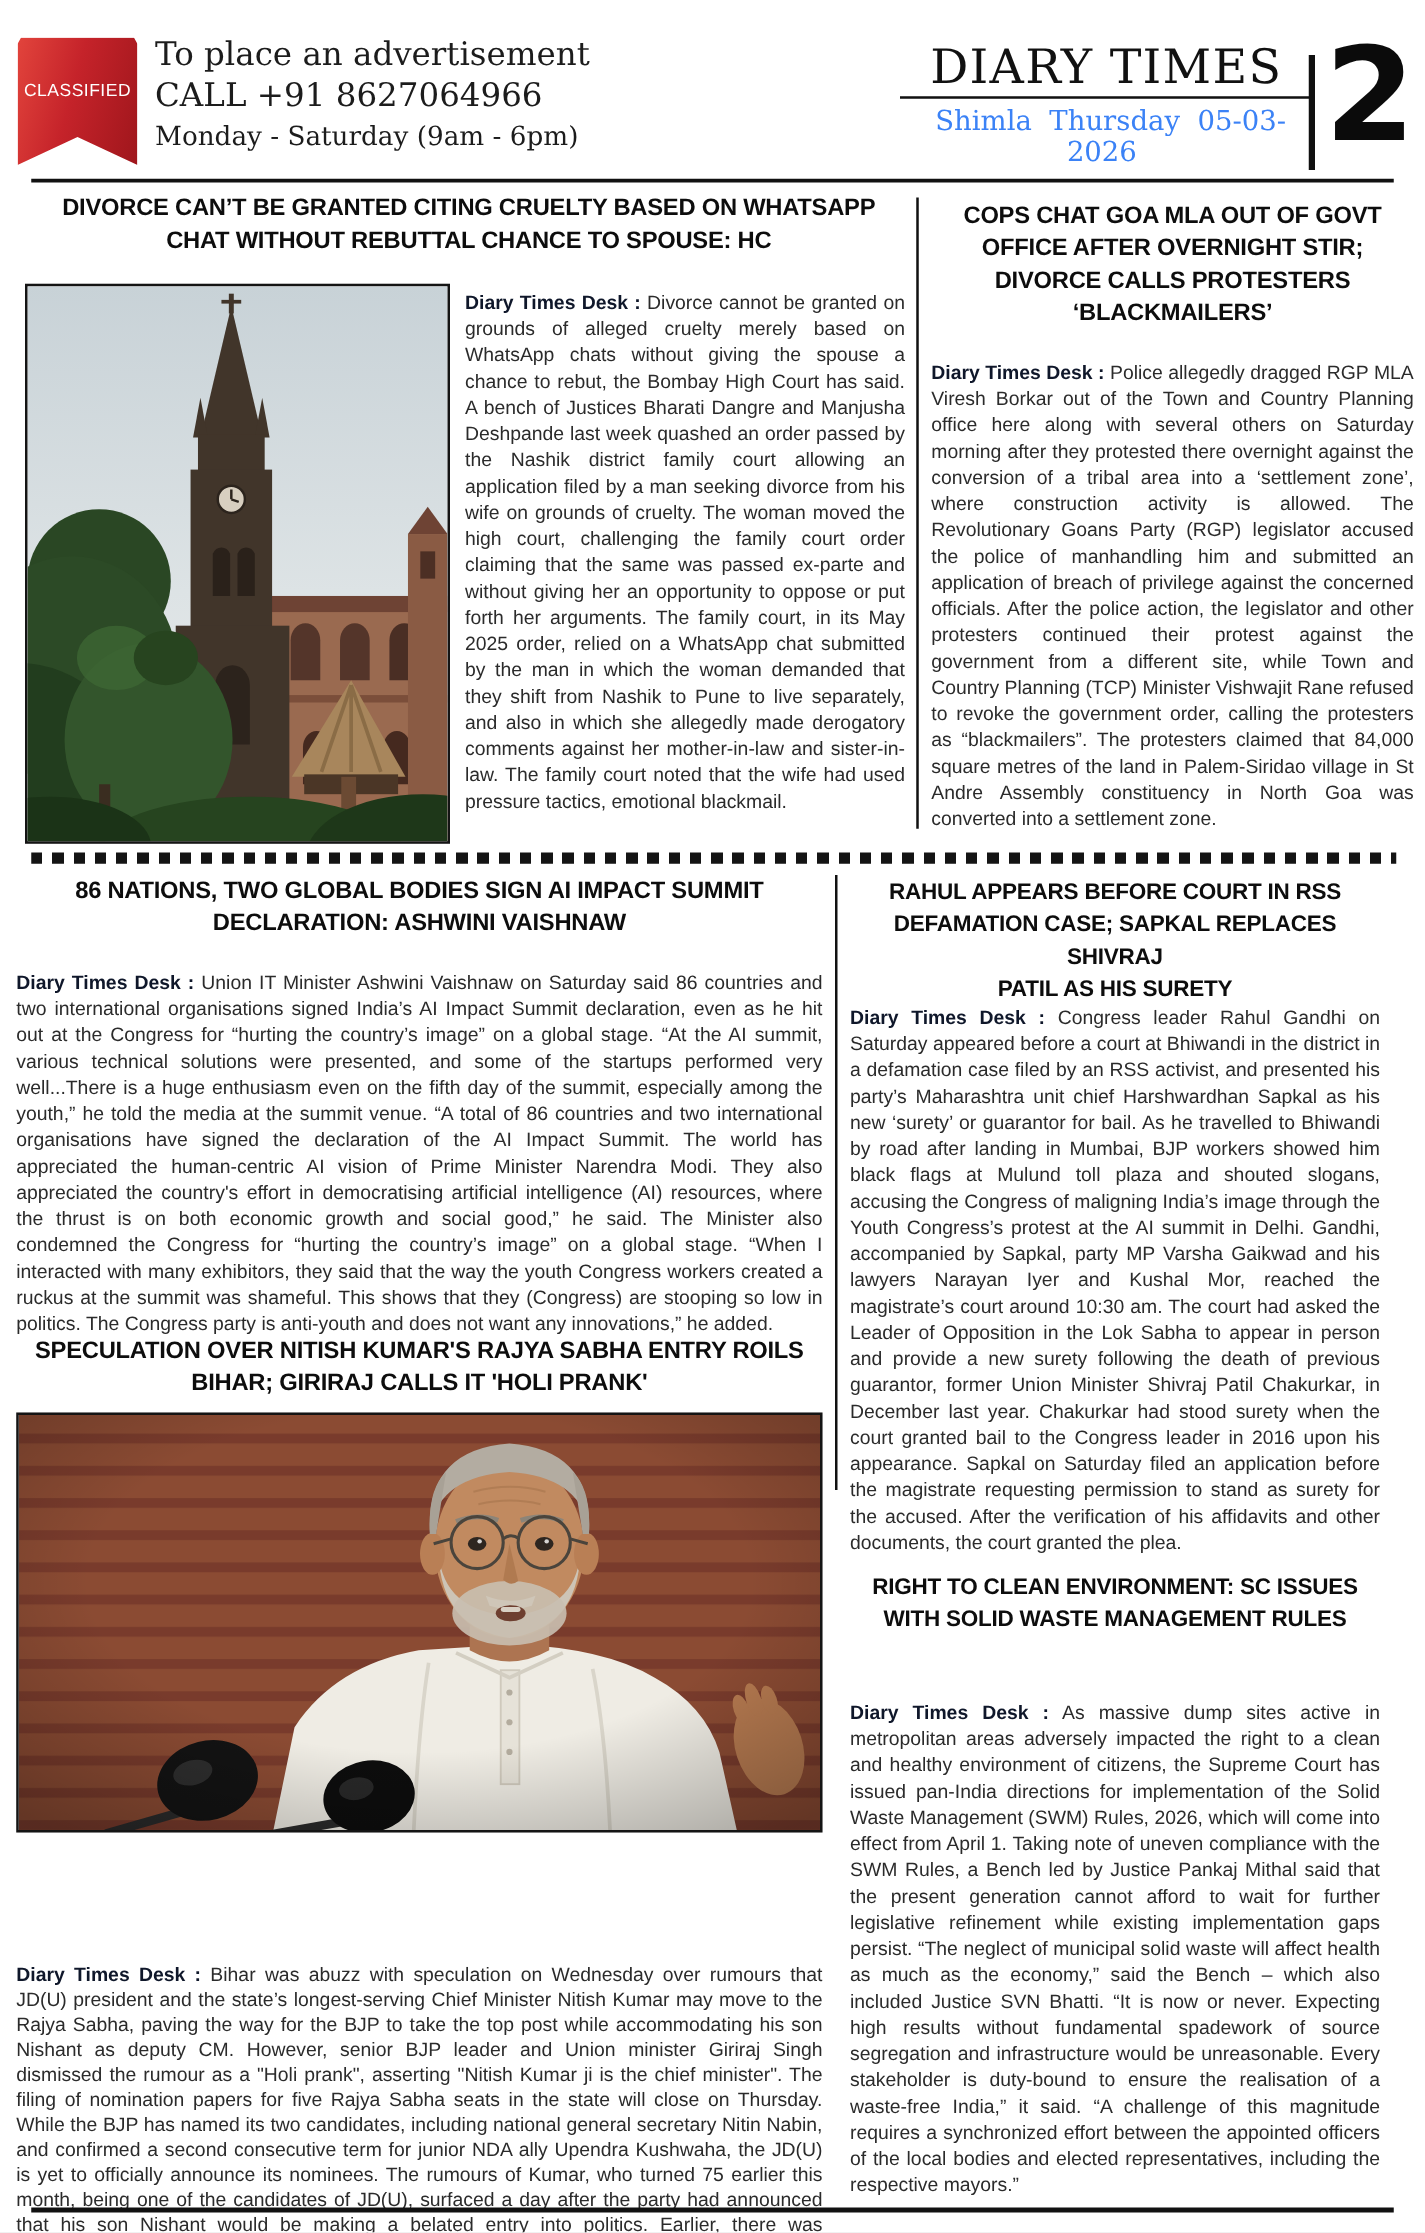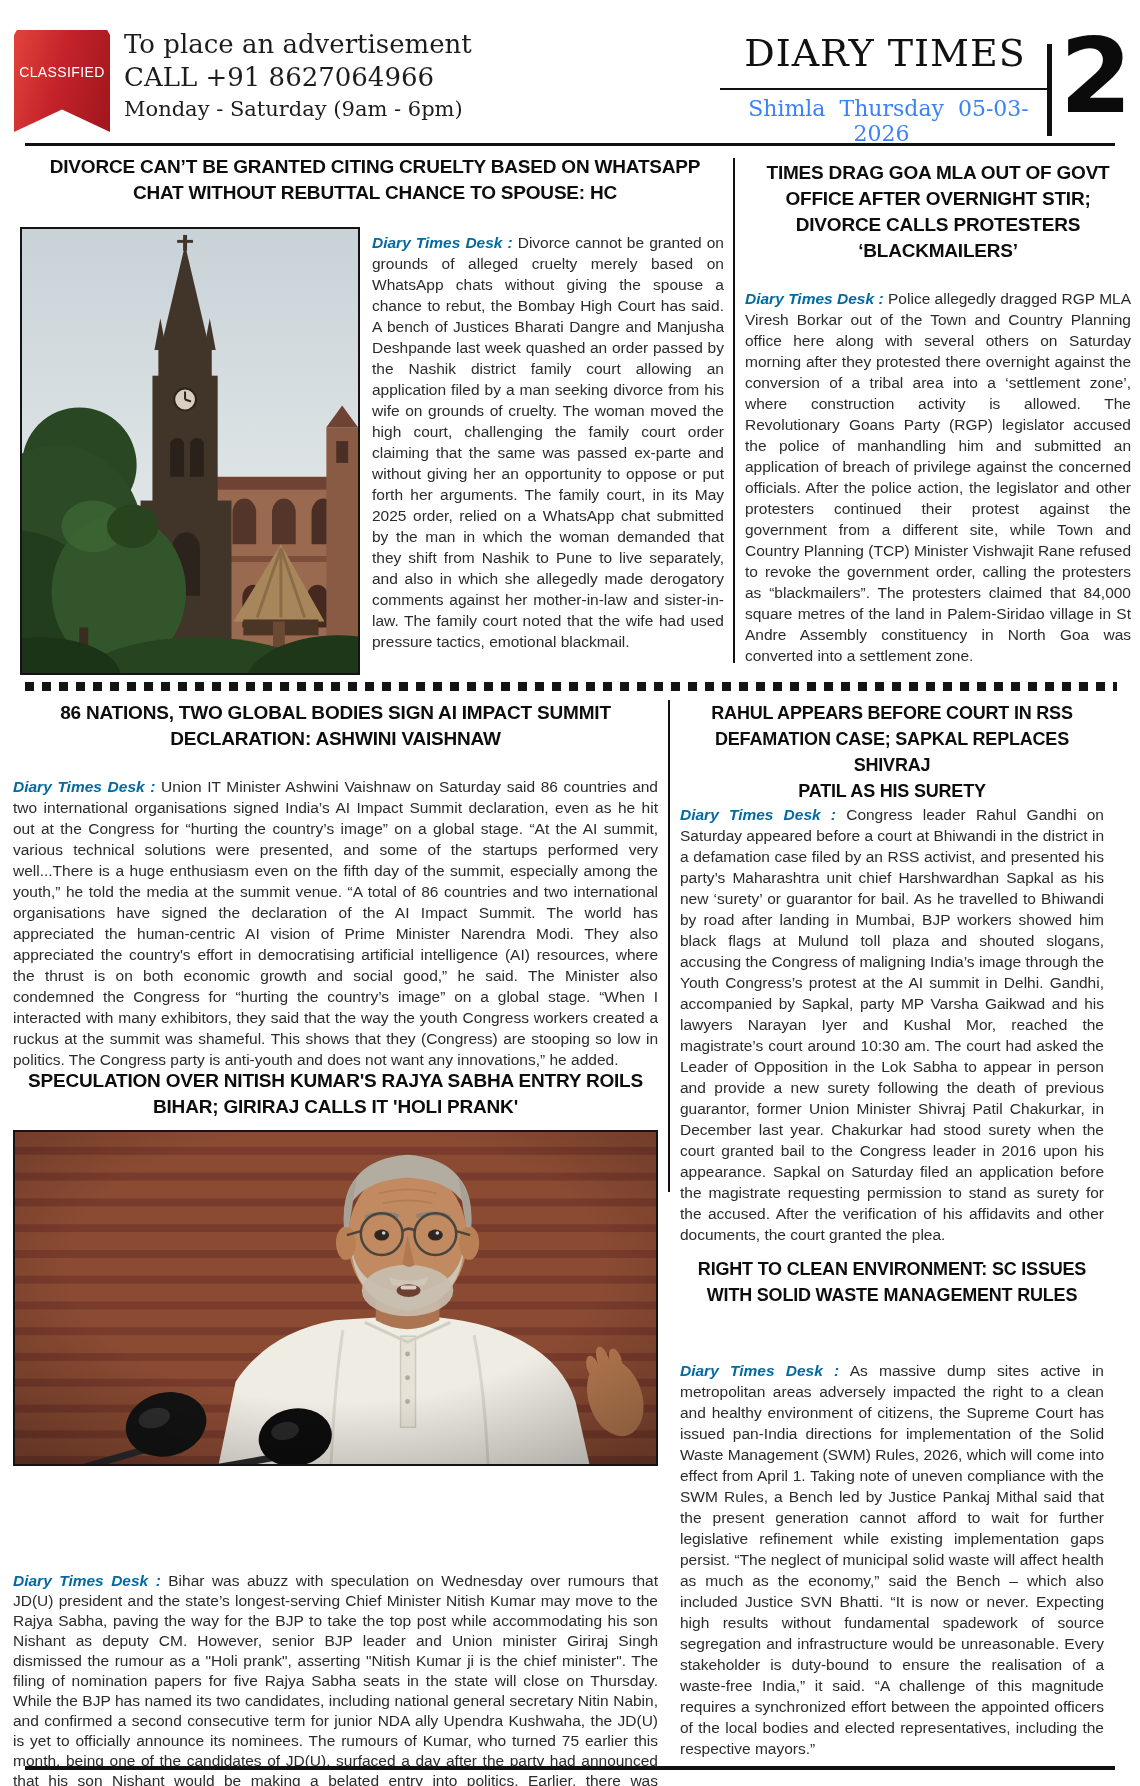--- a/index.html
+++ b/index.html
@@ -11,41 +11,41 @@
   .ribbon .rb-body{position:absolute;inset:0;
     background:linear-gradient(105deg,#e2443c 0%,#c5232a 45%,#9f161c 100%);
     clip-path:polygon(3% 0,97% 0,100% 5%,100% 100%,50% 78%,0 100%,0 5%);}
   .ribbon .rb-label{position:absolute;left:0;top:34px;width:100%;text-align:center;
     color:#fff;font-weight:400;font-size:14px;letter-spacing:.4px;}
   .ad-block{position:absolute;left:124px;top:28px;font-family:"DejaVu Serif",serif;color:#1c1c1c;}
   .ad-l1,.ad-l2{font-size:26px;line-height:33px;}
   .ad-l3{font-size:21px;line-height:30px;}
   .brand{position:absolute;left:720px;top:30px;width:330px;text-align:center;}
   .brand-title{font-family:"DejaVu Serif",serif;font-size:38px;line-height:46px;color:#111;
-    letter-spacing:1px;border-bottom:2px solid #111;padding-bottom:12px;}
+    letter-spacing:1px;border-bottom:2px solid #111;padding-bottom:1px;}
   .brand-dateline{font-family:"DejaVu Serif",serif;font-size:22px;color:#3b82f6;margin-top:6px;}
   .brand-dateline span{margin:0 7px;}
   .vbar{position:absolute;left:1047px;top:44px;width:5px;height:92px;background:#101010;}
   .pagenum{position:absolute;left:1056px;top:24px;width:80px;text-align:center;
     font-family:"DejaVu Sans",sans-serif;font-weight:700;font-size:104px;line-height:104px;color:#0b0b0b;}
 
   
   .rule-top{position:absolute;left:25px;top:143px;width:1090px;height:3px;background:#111;}
   .rule-bottom{position:absolute;left:25px;top:1766px;width:1090px;height:4px;background:#111;}
   .vdiv-top{position:absolute;left:733px;top:158px;width:2px;height:505px;background:#111;}
   .vdiv-bottom{position:absolute;left:668px;top:700px;width:2px;height:492px;background:#111;}
   .dotted{position:absolute;left:25px;top:682px;width:1092px;height:9px;
     background:repeating-linear-gradient(to right,#141414 0 9px,transparent 9px 17px);}
 
   
   .headline{position:absolute;text-align:center;font-weight:700;color:#0d0d0d;letter-spacing:-.2px;}
   .headline .hl{display:block;font-size:19px;line-height:26px;}
   .headline.narrow .hl{font-size:18px;line-height:26px;}
   .body-text{position:absolute;font-size:15.5px;line-height:21px;text-align:justify;color:#2b2b2b;}
-  .body-text .byline{font-weight:700;color:#0369a1;font-style:italic;}
+  .body-text .byline{font-weight:700;color:#0f172a;}
   .body-text.tight{line-height:20px;}
 
   
   .photo{position:absolute;border:2px solid #141414;box-sizing:border-box;overflow:hidden;background:#ddd;}
   .photo svg{display:block;width:100%;height:100%;}
   .photo1{left:20px;top:227px;width:340px;height:448px;}
   .photo2{left:13px;top:1130px;width:645px;height:336px;}
 
   
   .h-divorce{left:25px;top:154px;width:700px;}
@@ -158,21 +158,21 @@
   </div>
 
   <p class="body-text b-divorce">
     <span class="byline">Diary Times Desk :</span>
     <span>Divorce cannot be granted on grounds of alleged cruelty merely based on WhatsApp chats without giving the spouse a chance to rebut, the Bombay High Court has said. A bench of Justices Bharati Dangre and Manjusha Deshpande last week quashed an order passed by the Nashik district family court allowing an application filed by a man seeking divorce from his wife on grounds of cruelty. The woman moved the high court, challenging the family court order claiming that the same was passed ex-parte and without giving her an opportunity to oppose or put forth her arguments. The family court, in its May 2025 order, relied on a WhatsApp chat submitted by the man in which the woman demanded that they shift from Nashik to Pune to live separately, and also in which she allegedly made derogatory comments against her mother-in-law and sister-in-law. The family court noted that the wife had used pressure tactics, emotional blackmail.</span>
   </p>
 
   <div class="vdiv-top"></div>
 
   <div class="headline h-goa">
-    <span class="hl">TIMES DRAG GOA MLA OUT OF GOVT</span>
+    <span class="hl">COPS CHAT GOA MLA OUT OF GOVT</span>
     <span class="hl">OFFICE AFTER OVERNIGHT STIR;</span>
     <span class="hl">DIVORCE CALLS PROTESTERS</span>
     <span class="hl">‘BLACKMAILERS’</span>
   </div>
   <p class="body-text b-goa">
     <span class="byline">Diary Times Desk :</span>
     <span>Police allegedly dragged RGP MLA Viresh Borkar out of the Town and Country Planning office here along with several others on Saturday morning after they protested there overnight against the conversion of a tribal area into a ‘settlement zone’, where construction activity is allowed. The Revolutionary Goans Party (RGP) legislator accused the police of manhandling him and submitted an application of breach of privilege against the concerned officials. After the police action, the legislator and other protesters continued their protest against the government from a different site, while Town and Country Planning (TCP) Minister Vishwajit Rane refused to revoke the government order, calling the protesters as “blackmailers”. The protesters claimed that 84,000 square metres of the land in Palem-Siridao village in St Andre Assembly constituency in North Goa was converted into a settlement zone.</span>
   </p>
 
   <div class="dotted"></div>

